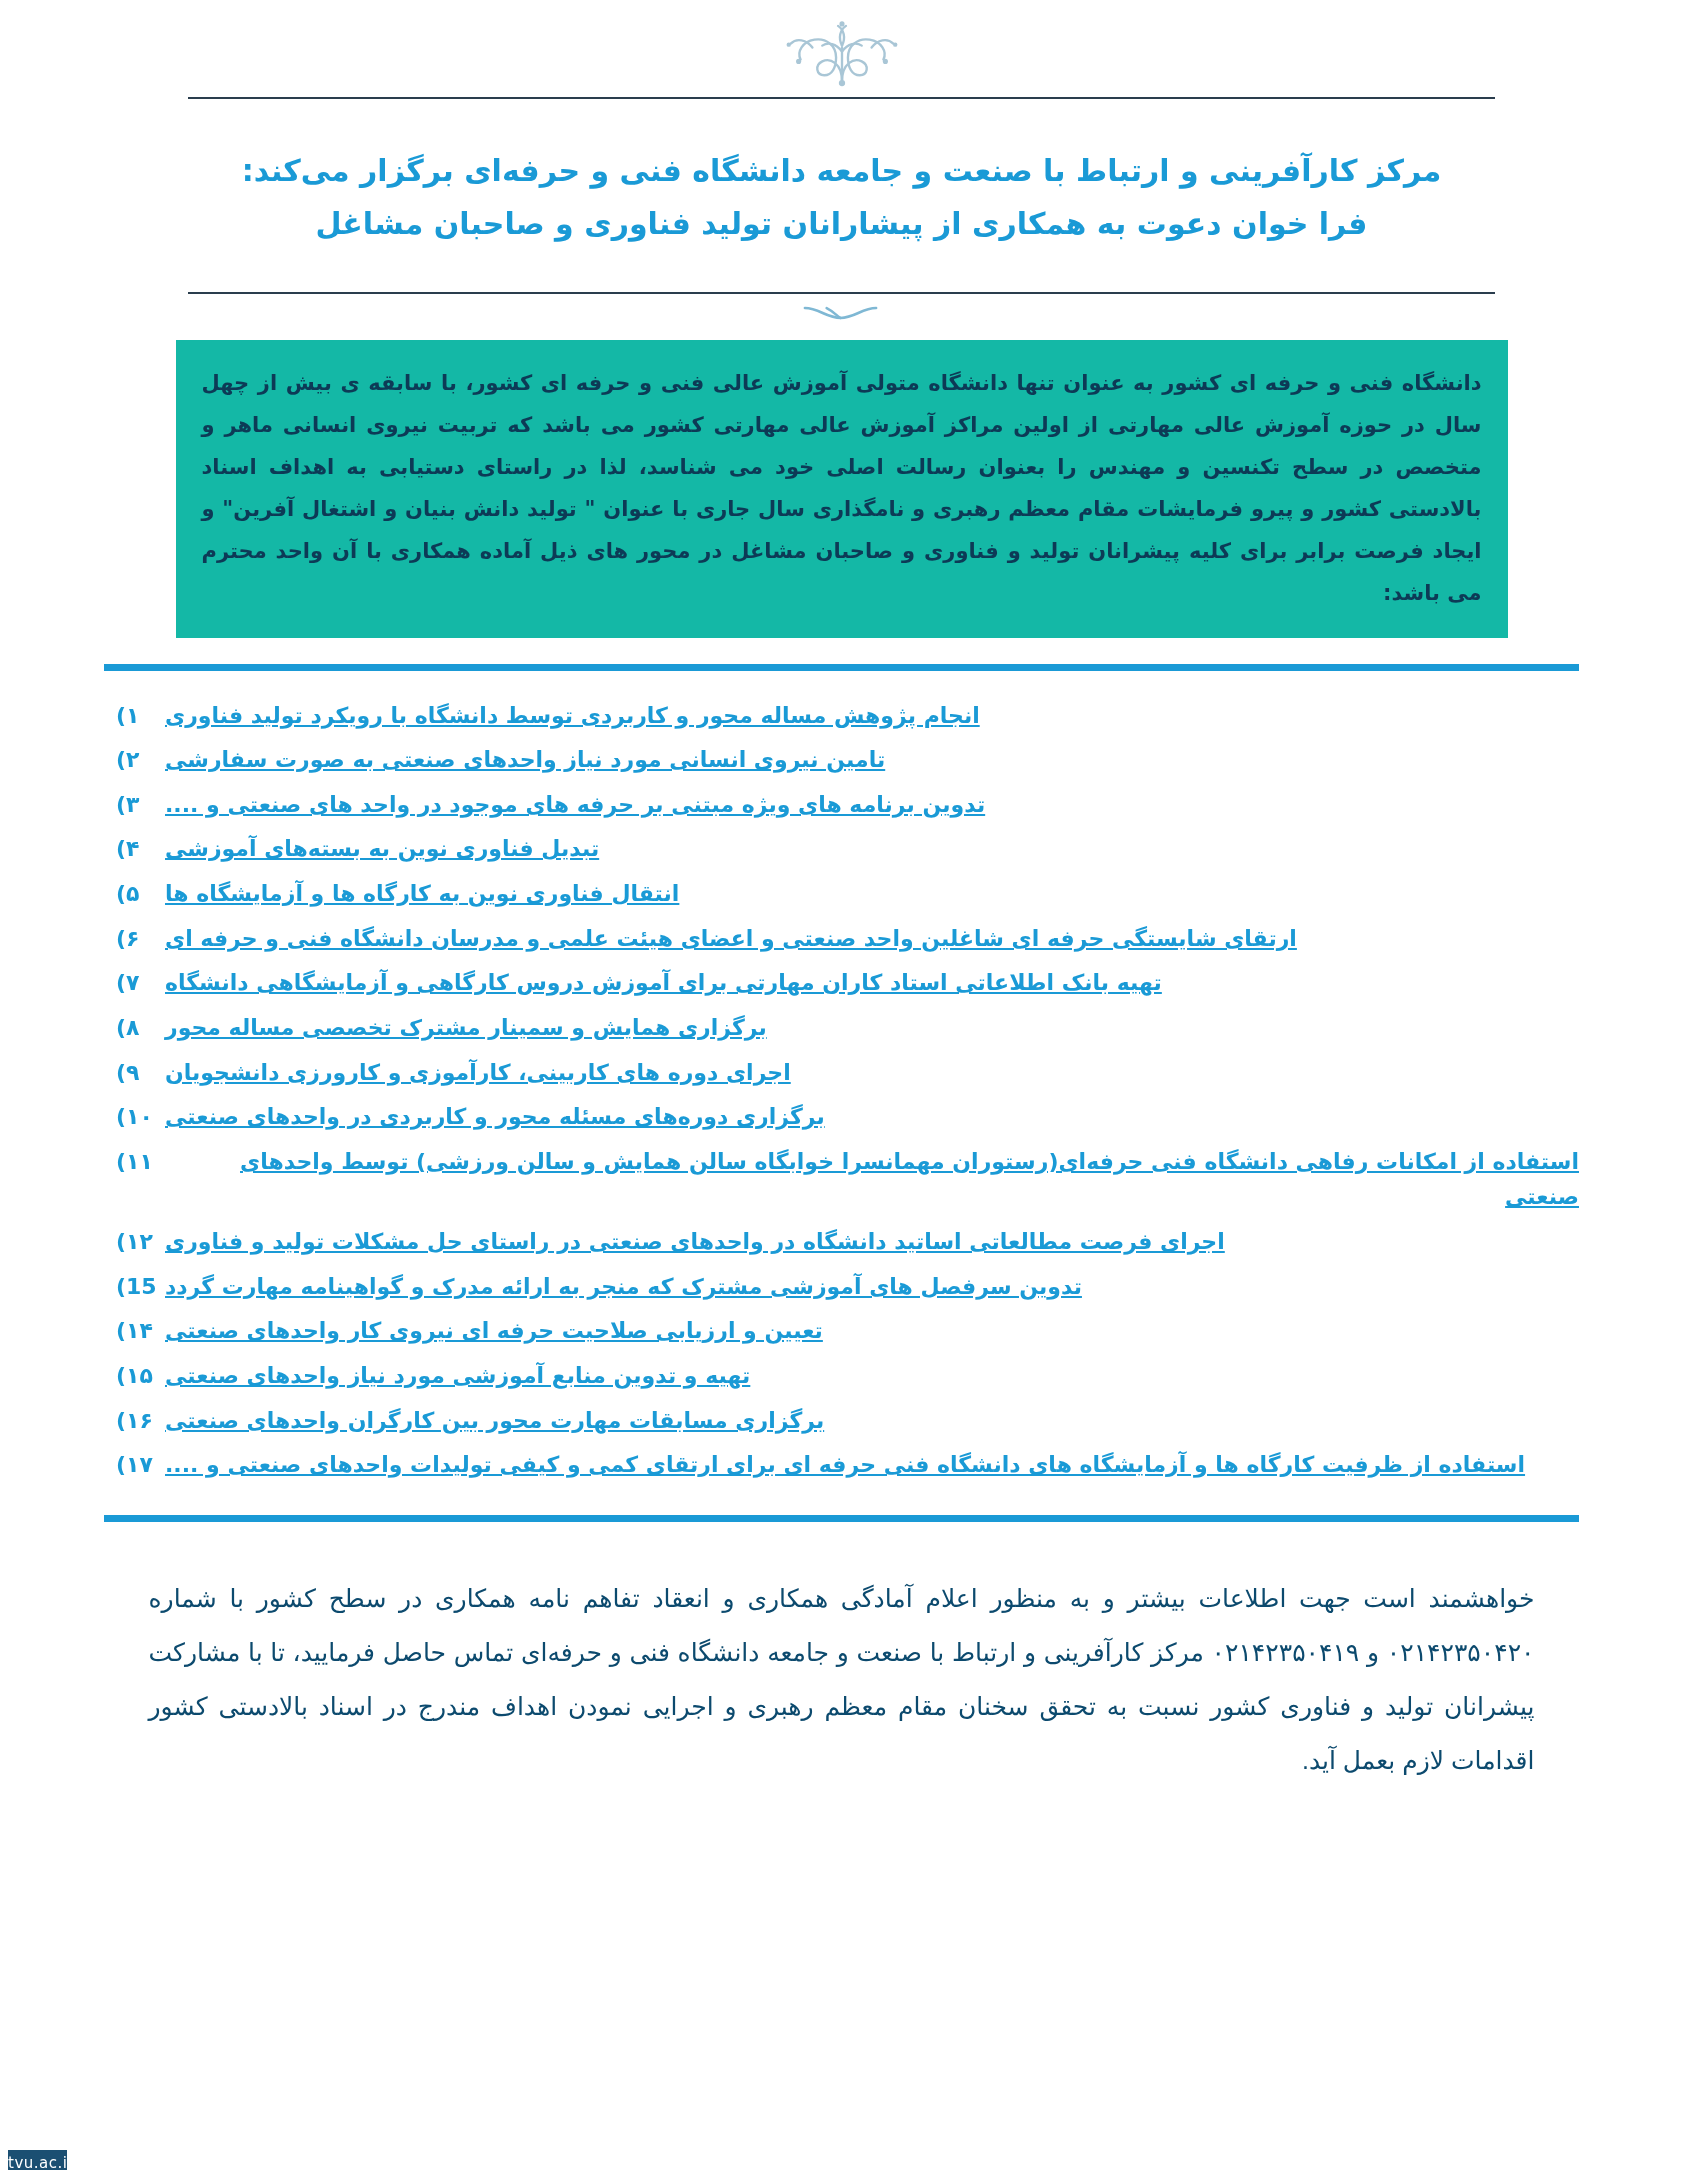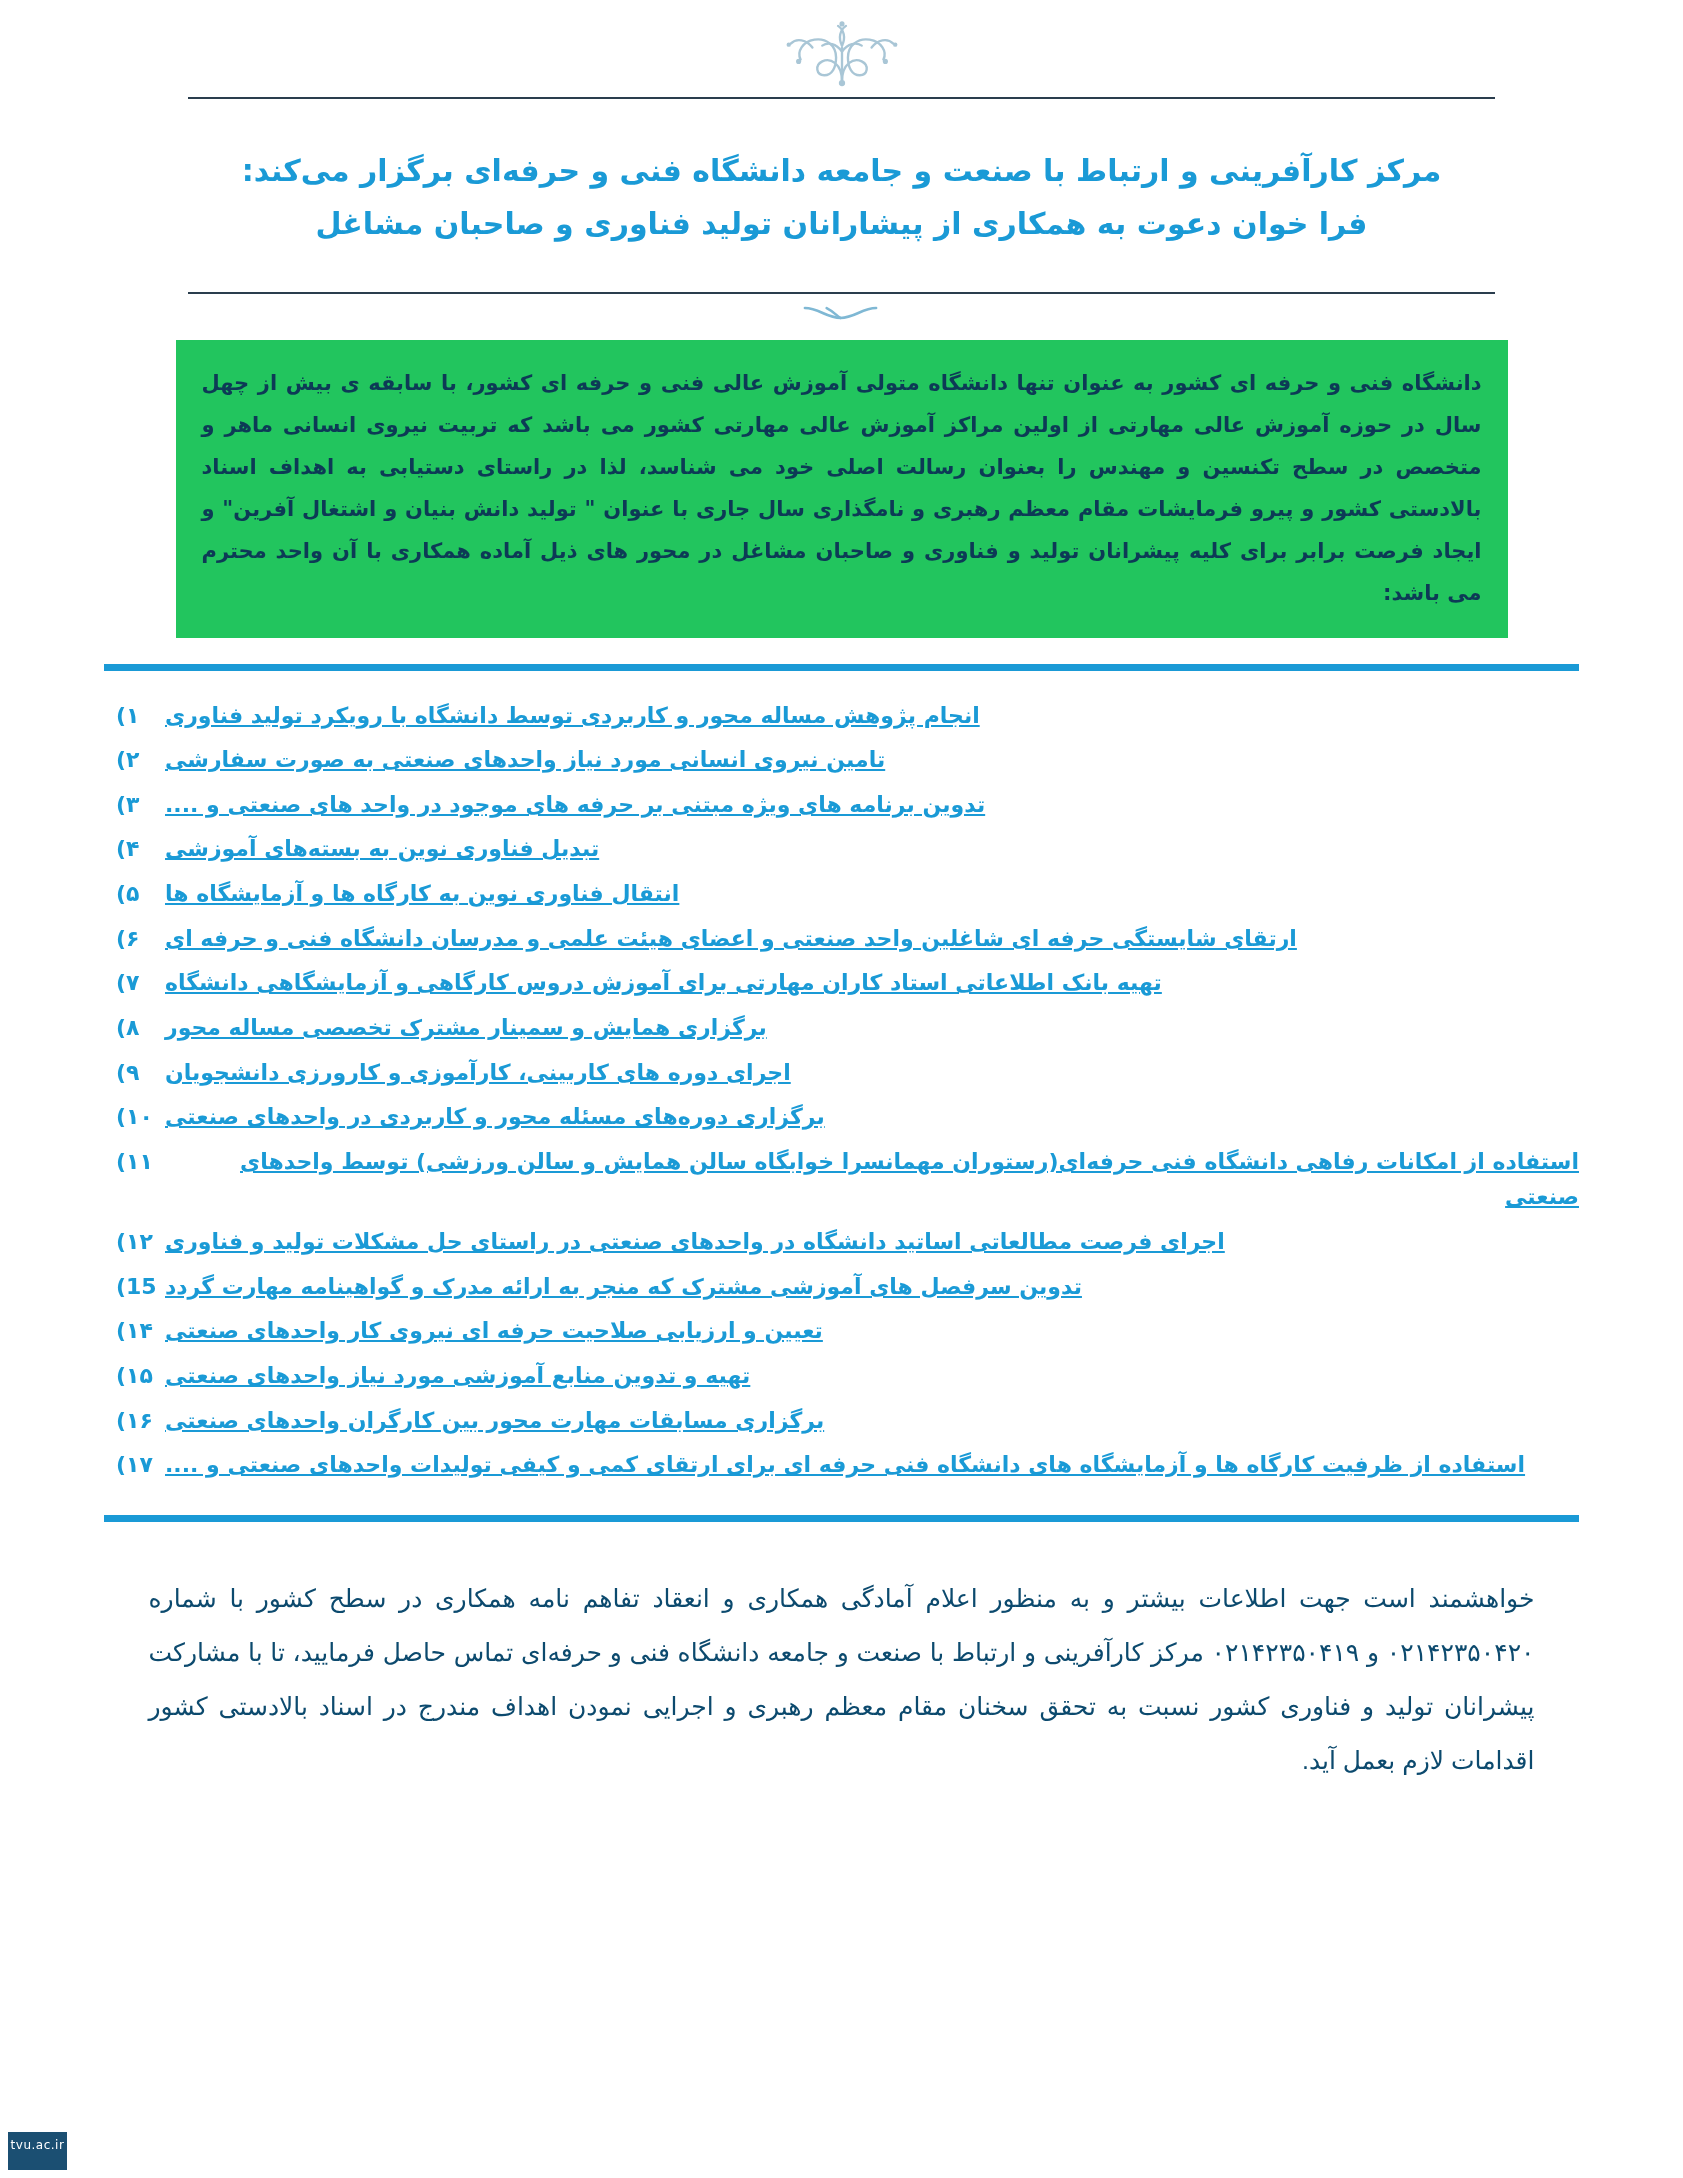--- a/index.html
+++ b/index.html
@@ -72,21 +72,21 @@
     font-size: 26px;
     height: 38px;
     line-height: 38px;
     margin-top: 6px;
   }
 
   
   .intro-box {
     width: 1332px;
     margin: 2px auto 0 auto;
-    background: #22c55e;
+    background: #14b8a6;
     color: #0d3a56;
     font-weight: bold;
     font-size: 21px;
     line-height: 2.0;
     padding: 22px 26px 24px 26px;
     box-sizing: border-box;
     text-align: justify;
     text-align-last: right;
   }
 
@@ -147,24 +147,24 @@
     text-align-last: right;
     font-family: Liberation Sans, sans-serif;
   }
 
   
   .watermark {
     position: absolute;
     left: 8px;
     bottom: 8px;
     width: 59px;
-    height: 38px;
+    height: 20px;
     background: #1b4f72;
     color: #ffffff;
-    font-size: 12px;
+    font-size: 15px;
     line-height: 26px;
     text-align: center;
     font-family: "DejaVu Sans", "Liberation Sans", sans-serif;
     direction: ltr;
     letter-spacing: 0.5px;
   }
 </style>
 </head>
 <body>
 

